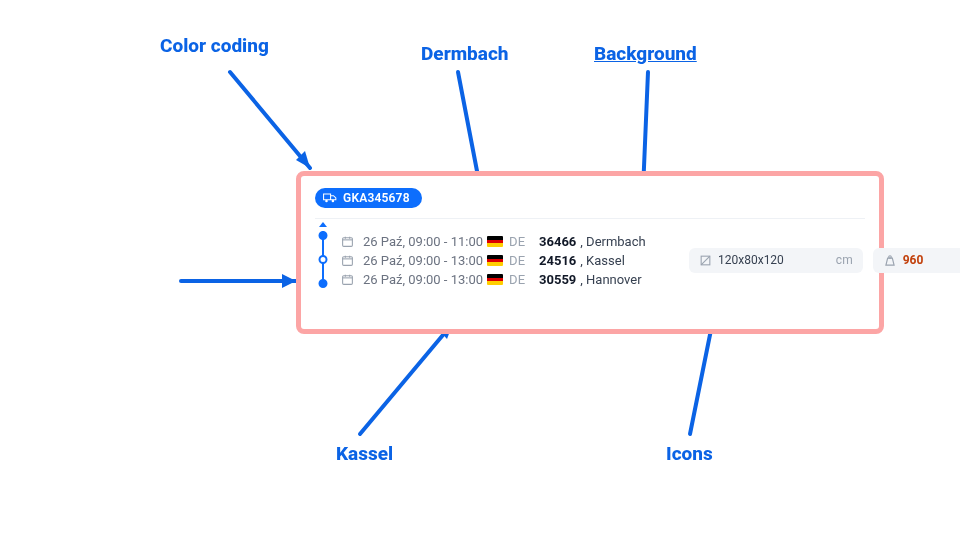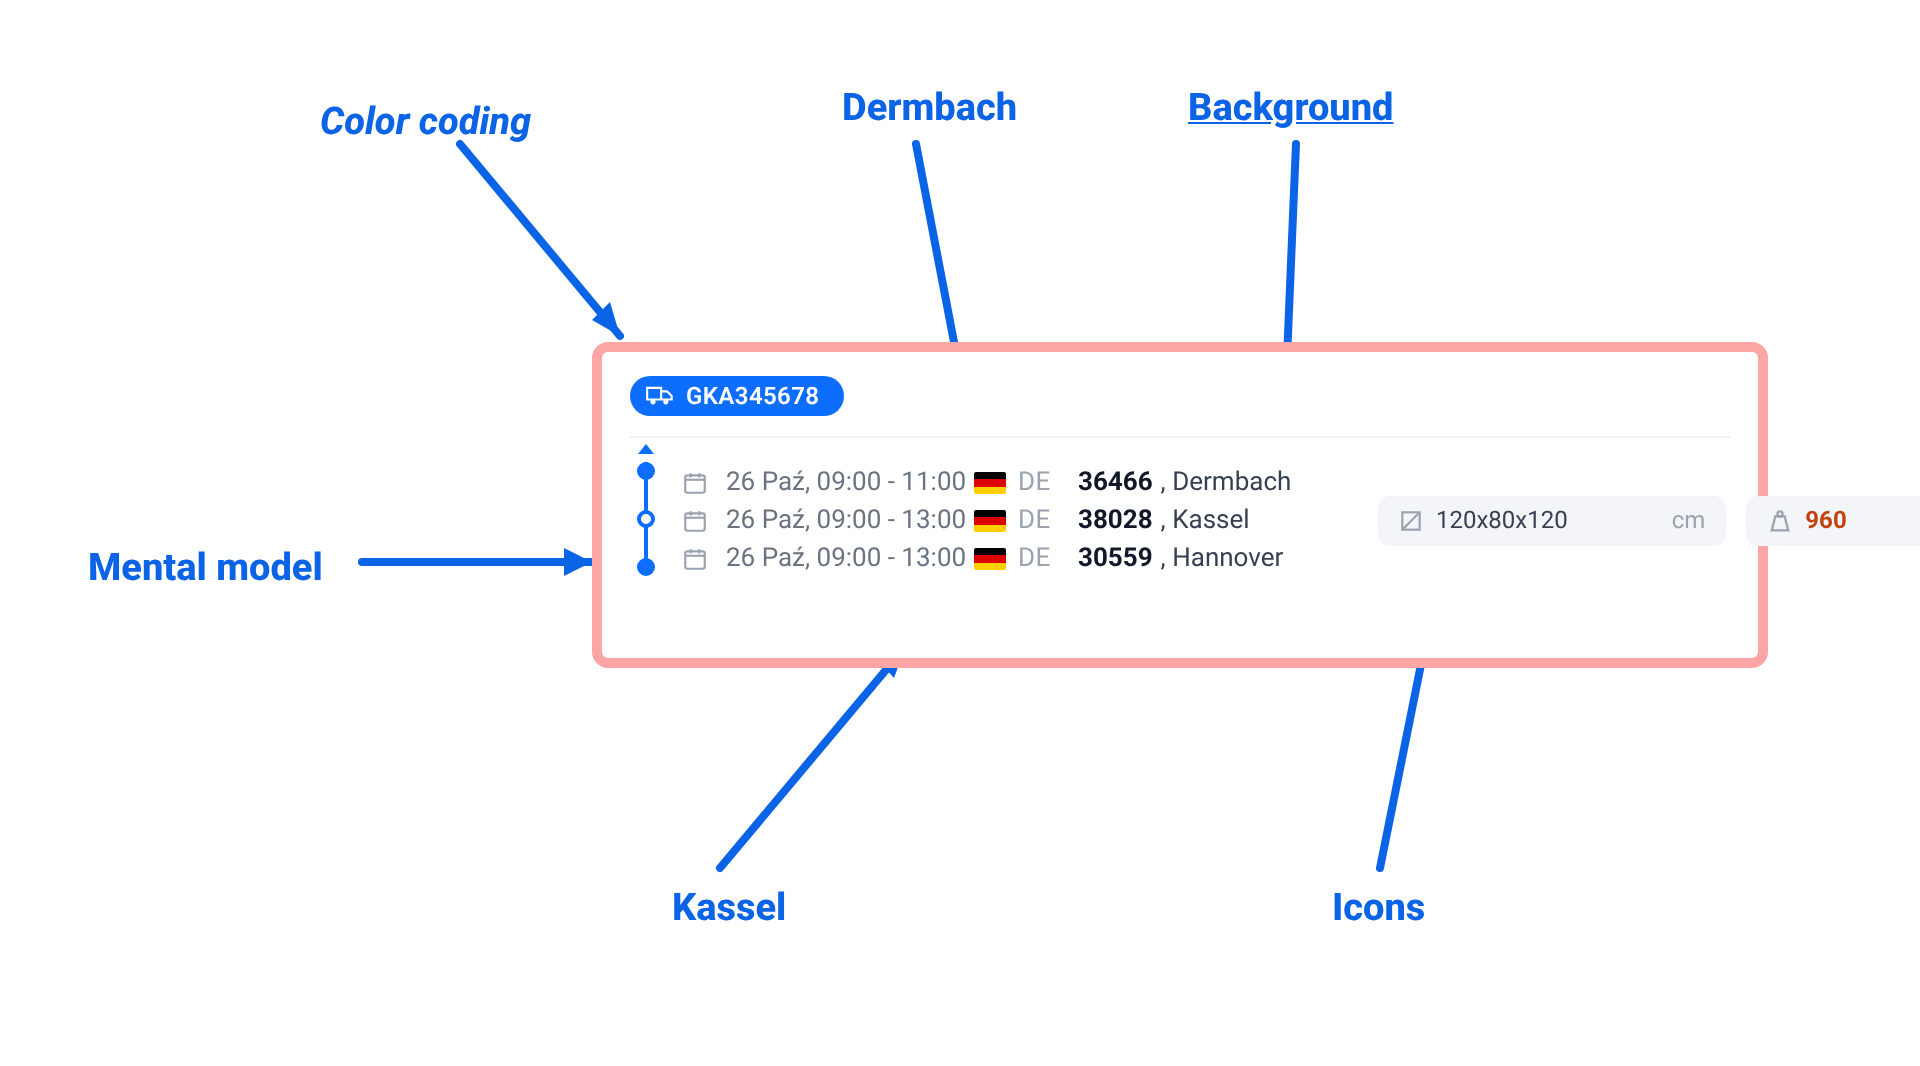--- a/index.html
+++ b/index.html
@@ -149,24 +149,23 @@
   .arrow .shaft { stroke: #0b63e5; stroke-width: 4; fill: none; stroke-linecap: round; }
   .arrow .head { fill: #0b63e5; }
 
   :root { --accent: #0d6efd; }
 </style>
 </head>
 <body>
 
 <div class="stage">
 
-  <div class="callout" style="left:160px; top:51px;font-style:italic;">Color coding</div>
+  <div class="callout" style="left:160px; top:36px;">Color coding</div>
   <div class="callout" style="left:421px; top:44px;">Dermbach</div>
   <div class="callout" style="left:594px; top:44px;text-decoration:underline;">Background</div>
-  <div class="callout" style="left:44px;  top:274px;">Mental model</div>
   <div class="callout" style="left:336px; top:444px;">Kassel</div>
   <div class="callout" style="left:666px; top:444px;">Icons</div>
 
   <svg class="arrow" style="left:0;top:0" width="960" height="533">
     <path class="shaft" d="M230,72 L310,168"></path>
     <polygon class="head" points="310,168 296,160 305,151"></polygon>
   </svg>
 
   <svg class="arrow" style="left:0;top:0" width="960" height="533">
     <path class="shaft" d="M458,72 L491,244"></path>
@@ -234,21 +233,21 @@
         <span class="cal-icon">
           <svg width="13" height="13" viewBox="0 0 24 24">
               <rect x="3" y="5" width="18" height="16" rx="2" fill="none" stroke="currentColor" stroke-width="2"></rect>
               <path d="M3 9h18" stroke="currentColor" stroke-width="2"></path>
               <path d="M8 3v4M16 3v4" stroke="currentColor" stroke-width="2"></path>
             </svg>
         </span>
         <span class="time">26 Paź, 09:00 - 13:00</span>
         <span class="flag de"></span>
         <span class="cc">DE</span>
-        <span class="loc"><b>38028</b><span>, </span><span>Kassel</span></span>
+        <span class="loc"><b>24516</b><span>, </span><span>Kassel</span></span>
 
         <span class="cal-icon">
           <svg width="13" height="13" viewBox="0 0 24 24">
               <rect x="3" y="5" width="18" height="16" rx="2" fill="none" stroke="currentColor" stroke-width="2"></rect>
               <path d="M3 9h18" stroke="currentColor" stroke-width="2"></path>
               <path d="M8 3v4M16 3v4" stroke="currentColor" stroke-width="2"></path>
             </svg>
         </span>
         <span class="time">26 Paź, 09:00 - 13:00</span>
         <span class="flag de"></span>

